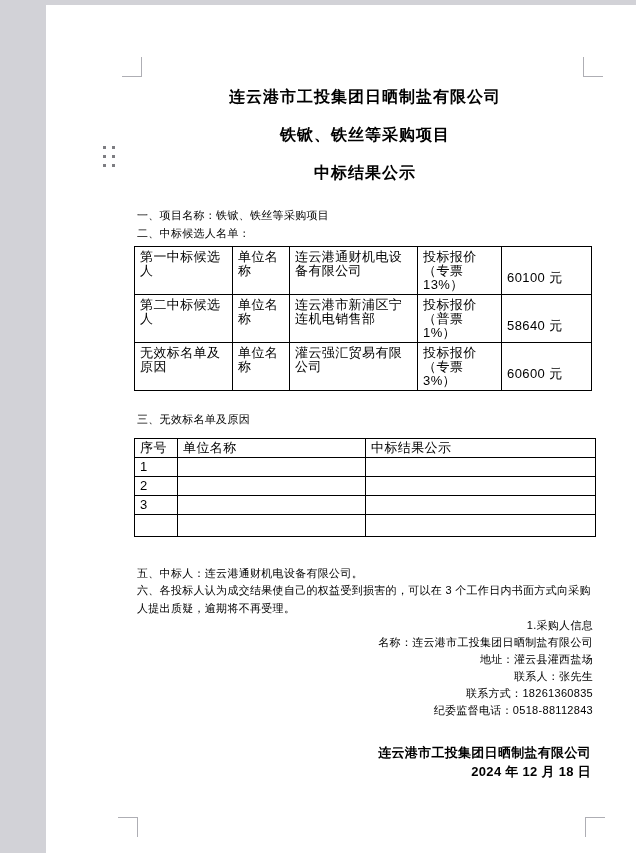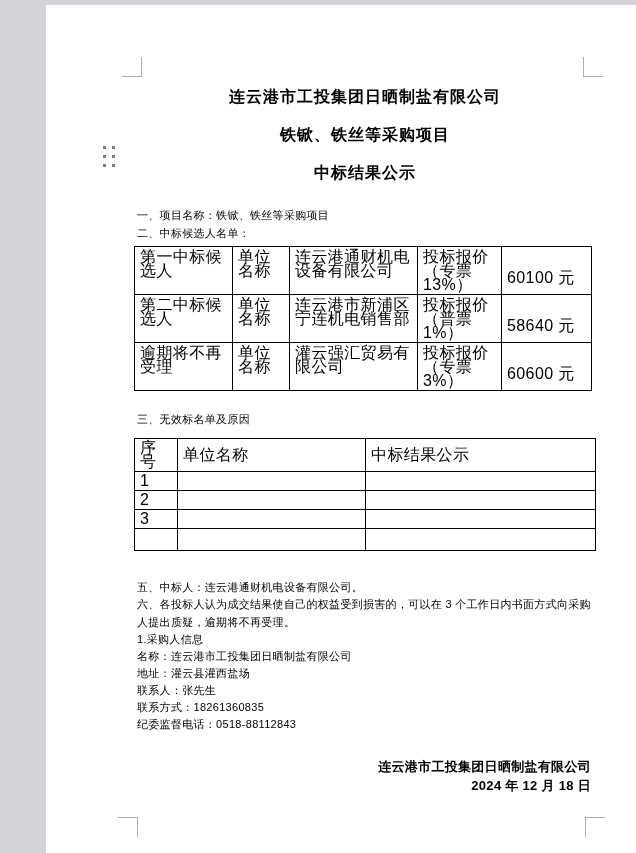--- a/index.html
+++ b/index.html
@@ -38,33 +38,33 @@
   .title { font-size:16px; font-weight:bold; text-align:center;
            line-height:38px; margin:0; letter-spacing:1px; }
   .titles { margin-top:5px; }
   p { margin:0; }
   .s1 { margin-top:14px; line-height:18px; }
   .s2 { line-height:18px; }
   .s3 { margin-top:20px; }
   .s6 { width:462px; }
 
   table { border-collapse:collapse; table-layout:fixed;
-          font-size:16px; line-height:14px; letter-spacing:0.4px; }
+          font-size:13px; line-height:14px; letter-spacing:0.4px; }
   td, th { border:1px solid #000; padding:2px 5px; text-align:left;
            font-weight:normal; overflow:hidden; }
   .t1 { width:457px; margin-left:-3px; margin-top:4px; }
   .t1 tr { height:34px; }
   .t1 td { vertical-align:top; padding-top:3px; }
   .t1 td.price { vertical-align:middle; padding-top:17px; }
   .t2 { width:461px; margin-left:-3px; margin-top:9px; }
   .t2 tr { height:17px; }
   .t2 tr:last-child { height:22px; }
 
   .winner { margin-top:28px; }
-  .contact-block p { line-height:17px; }
+  .contact-block p { line-height:17px;text-align:right; }
   .footer { margin-top:24px; text-align:right; padding-right:2px;
             font-weight:bold; font-size:13px; line-height:19px; }
 </style>
 </head>
 <body>
 
 <div class="page">
 
   <div class="mark mark-tl"></div>
   <div class="mark mark-tr"></div>
@@ -108,21 +108,21 @@
           <td class="price">60100 元</td>
         </tr>
         <tr>
           <td>第二中标候选人</td>
           <td>单位名称</td>
           <td>连云港市新浦区宁连机电销售部</td>
           <td>投标报价（普票1%）</td>
           <td class="price">58640 元</td>
         </tr>
         <tr>
-          <td>逾期将不再受理</td>
+          <td>无效标名单及原因</td>
           <td>单位名称</td>
           <td>灌云强汇贸易有限公司</td>
           <td>投标报价（专票3%）</td>
           <td class="price">60600 元</td>
         </tr>
       </tbody>
     </table>
 
     <p class="s3">三、无效标名单及原因</p>
 

